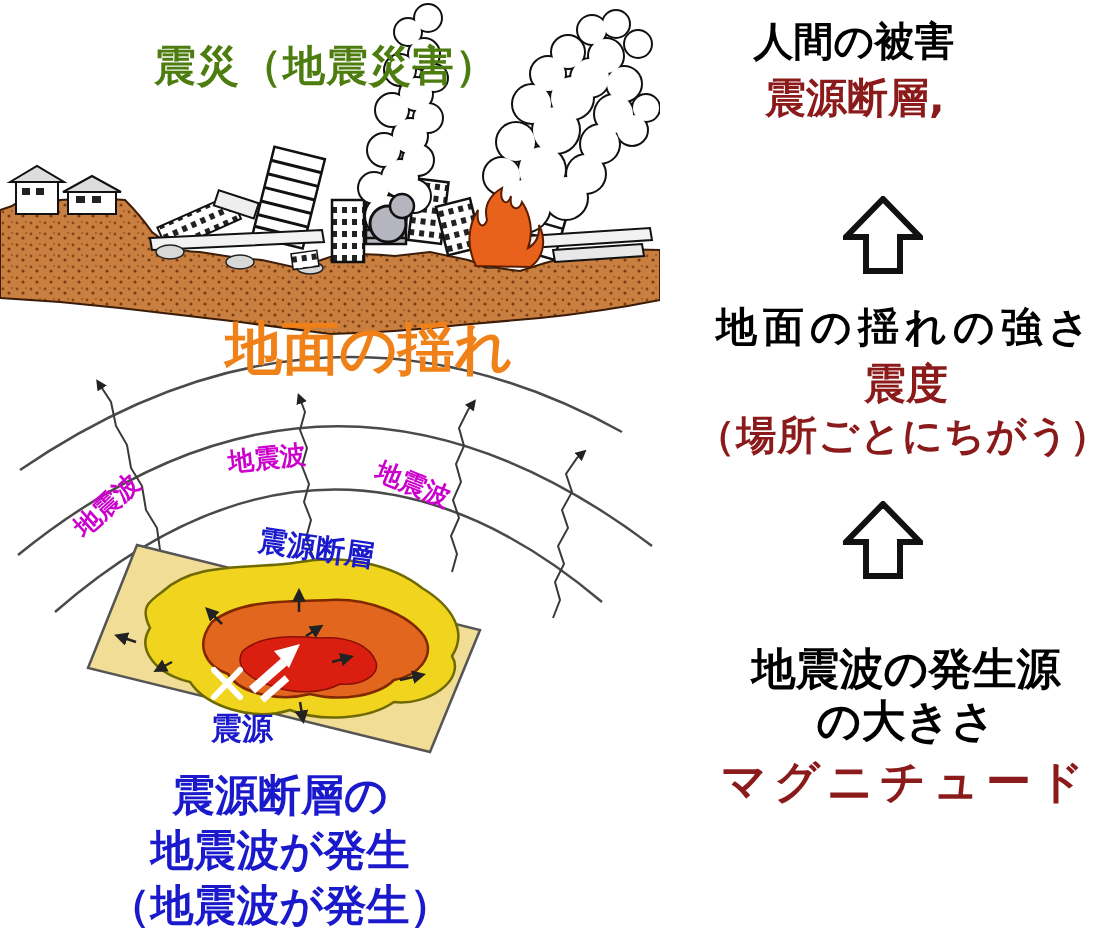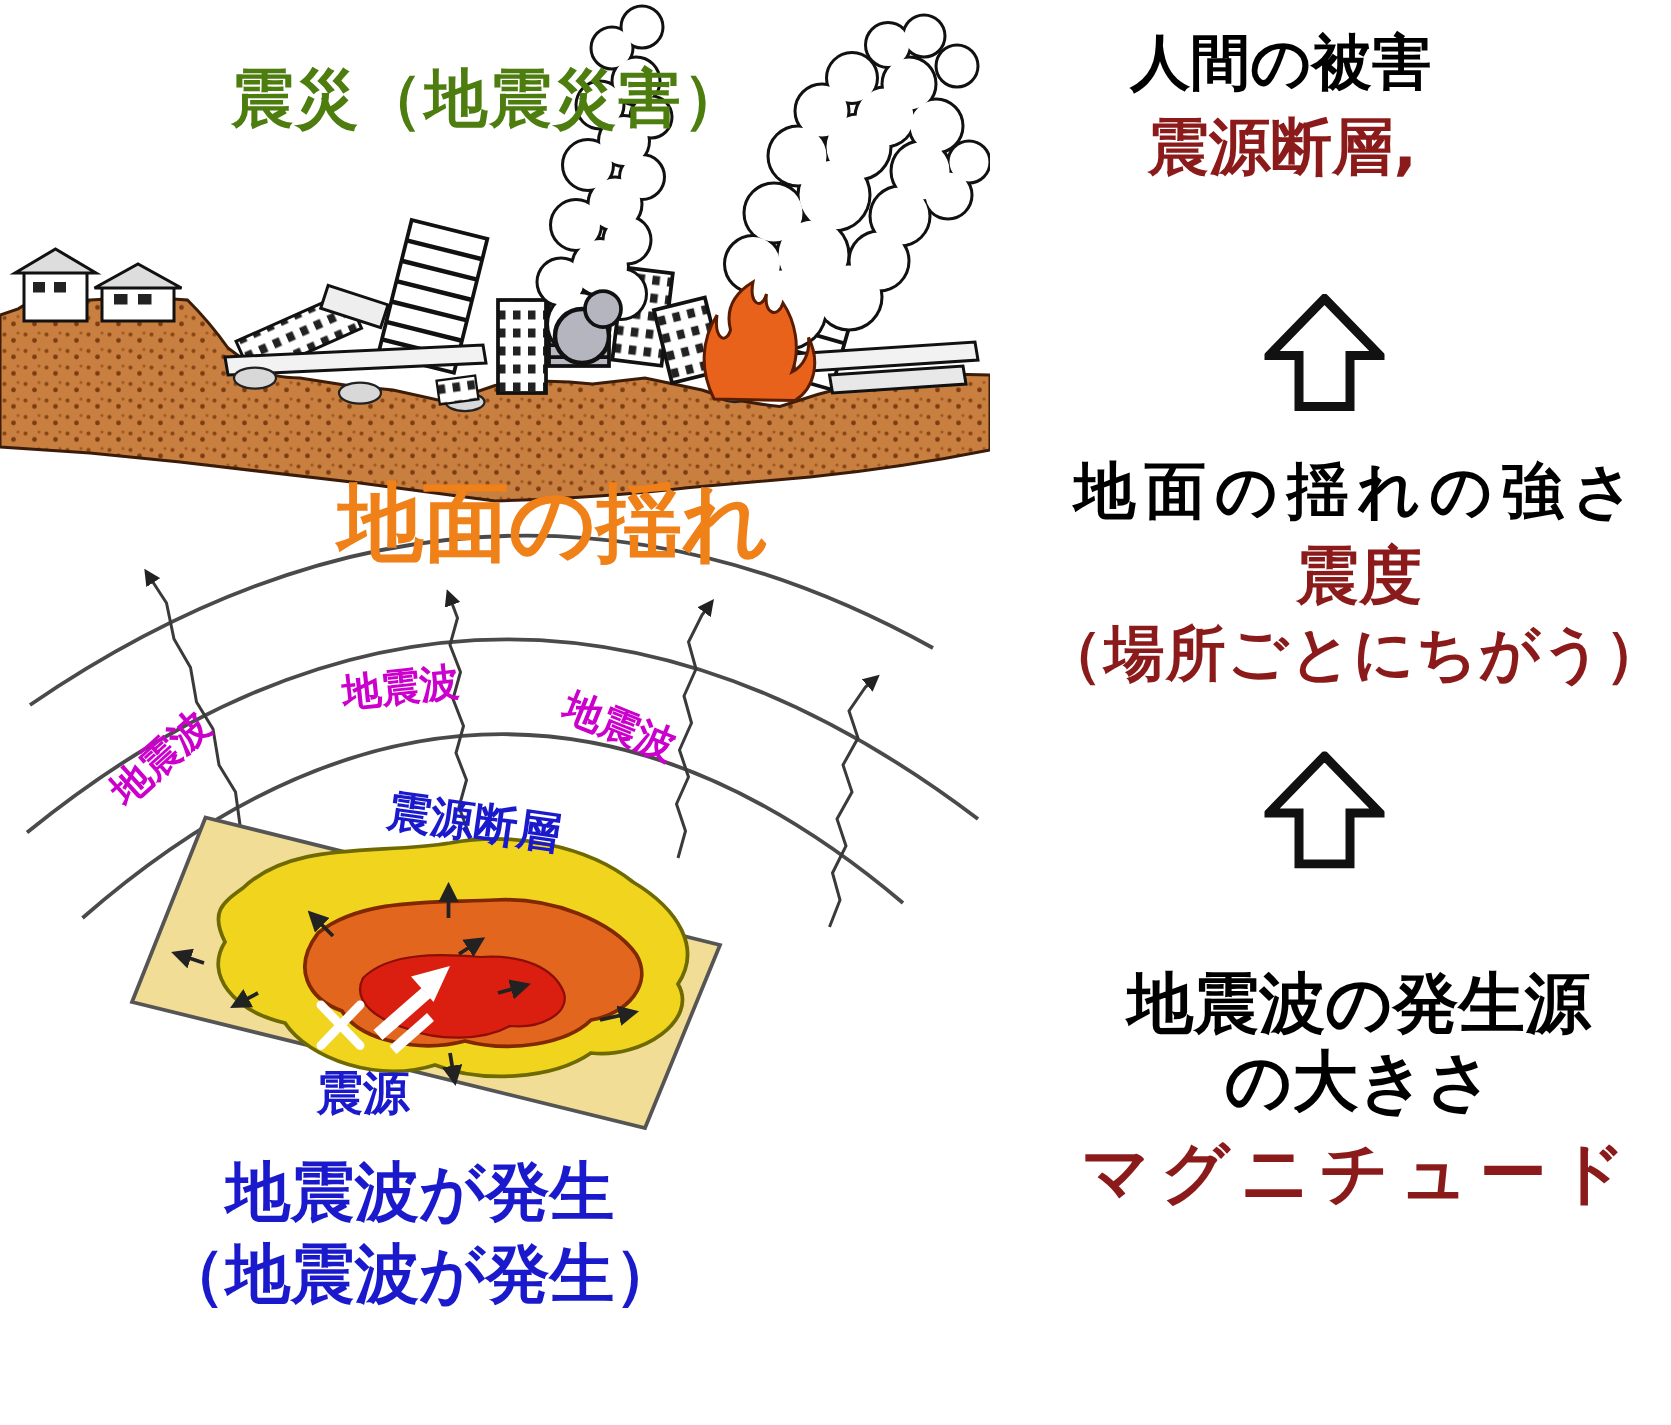--- a/index.html
+++ b/index.html
@@ -241,20 +241,21 @@
   </svg>
 
   <div class="abs ctr main-title">震災（地震災害）</div>
   <div class="abs ctr ground-label">地面の揺れ</div>
   <div class="abs ctr wave-label wave-left">地震波</div>
   <div class="abs ctr wave-label wave-center">地震波</div>
   <div class="abs ctr wave-label wave-right">地震波</div>
   <div class="abs ctr fault-label">震源断層</div>
   <div class="abs hypo-label">震源</div>
   <div class="abs ctr blue-caption">
+    <div>震源断層の</div>
     <div>地震波が発生</div>
     <div>（地震波が発生）</div>
   </div>
 
   <div class="abs ctr rc-human">人間の被害</div>
   <div class="abs rc-damage">
     <div>震源断層,</div>
   </div>
 
   <svg class="abs up-arrow arrow1" viewBox="0 0 80 78">

